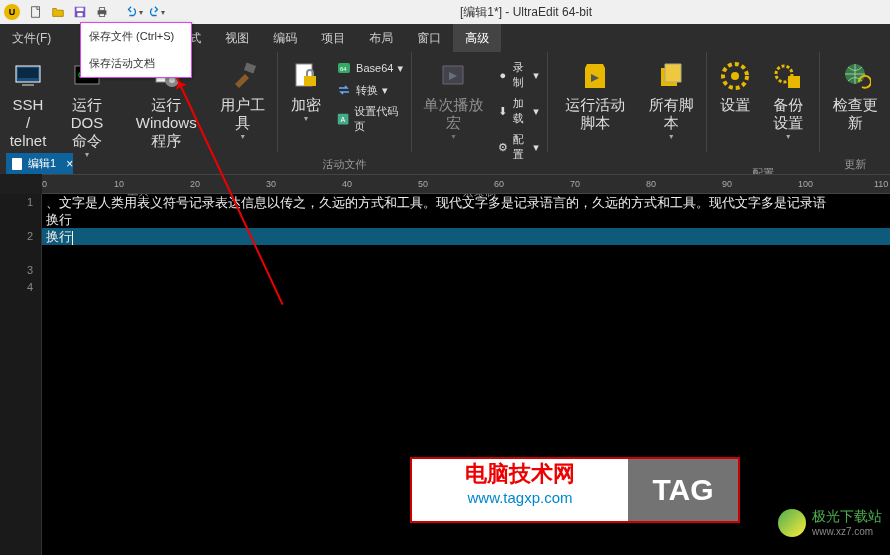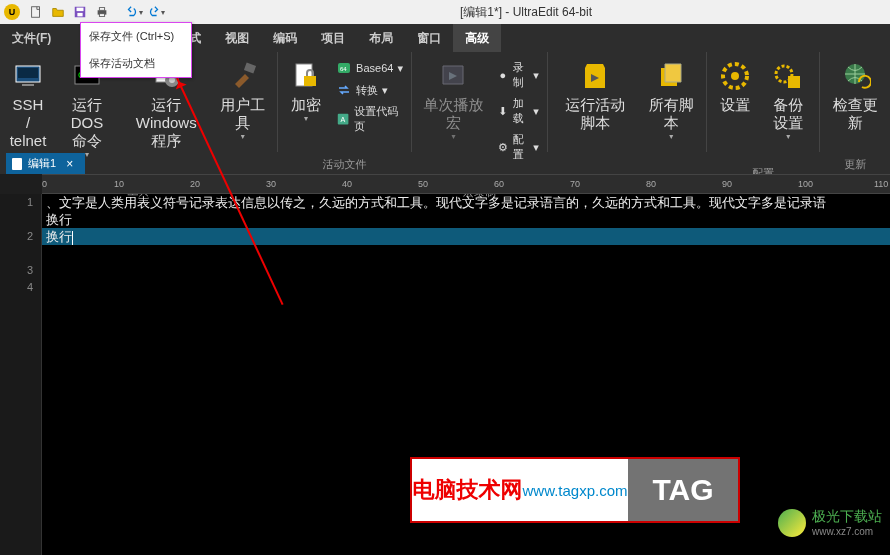--- a/index.html
+++ b/index.html
@@ -5,61 +5,61 @@
 * { margin: 0; padding: 0; box-sizing: border-box; font-family: "Microsoft YaHei", Arial, sans-serif; }
 body { width: 890px; height: 555px; overflow: hidden; background: #1e1e1e; position: relative; }
 
 .titlebar { height: 24px; background: #f0f0f0; display: flex; align-items: center; padding: 0 4px; }
 .titlebar .app-icon { width: 16px; height: 16px; background: #e8b800; border-radius: 50%; margin-right: 6px; display: flex; align-items: center; justify-content: center; font-size: 9px; font-weight: bold; color: #000; }
 .qat { display: flex; gap: 2px; }
 .qat-btn { width: 20px; height: 20px; display: flex; align-items: center; justify-content: center; cursor: pointer; }
 .qat-btn svg { width: 14px; height: 14px; }
 .titlebar .title { flex: 1; text-align: center; font-size: 12px; color: #333; }
 
-.menubar { height: 28px; background: #2d2d2d; display: flex; align-items: stretch; position: relative; font-weight: bold; }
+.menubar { height: 28px; background: #2d2d2d; display: flex; align-items: stretch; position: relative; }
 .menubar-item { padding: 0 12px; display: flex; align-items: center; font-size: 12px; color: #ccc; cursor: pointer; }
 .menubar-item.active { background: #444; color: #fff; }
 .menubar-gap { width: 114px; }
 
 .dropdown { position: absolute; left: 80px; top: 22px; width: 112px; background: #fff; border: 1px solid #d946ef; z-index: 100; box-shadow: 1px 1px 3px rgba(0,0,0,.3); }
 .dropdown-item { padding: 6px 8px; font-size: 11px; color: #333; cursor: pointer; }
 
 .ribbon { height: 100px; background: #2d2d2d; display: flex; align-items: stretch; }
 .ribbon-group { display: flex; flex-direction: column; border-right: 1px solid #444; padding: 4px 4px 0 4px; }
 .ribbon-group-content { flex: 1; display: flex; align-items: flex-start; gap: 2px; }
 .ribbon-group-label { text-align: center; font-size: 11px; color: #999; padding: 2px 0 4px 0; margin-top: 19px; }
 .ribbon-btn { display: flex; flex-direction: column; align-items: center; justify-content: flex-start; padding: 4px 6px; cursor: pointer; min-width: 48px; }
 .ribbon-btn .ico { width: 32px; height: 32px; display: flex; align-items: center; justify-content: center; margin-bottom: 4px; }
 .ribbon-btn .lbl { font-size: 15px; color: #ddd; text-align: center; line-height: 1.2; white-space: pre-line; }
 .ribbon-btn .caret { font-size: 8px; color: #aaa; }
 .ribbon-mini { display: flex; align-items: center; gap: 4px; padding: 2px 4px; cursor: pointer; font-size: 11px; color: #ddd; }
 .ribbon-mini .mi { width: 16px; height: 16px; display: flex; align-items: center; justify-content: center; }
 .ribbon-col { display: flex; flex-direction: column; justify-content: space-between; gap: 2px; padding-top: 2px; }
 
 .tabbar { height: 22px; background: #2d2d2d; display: flex; align-items: flex-end; padding-left: 6px; }
-.doc-tab { background: #0e639c; color: #fff; padding: 3px 12px 3px 22px; font-size: 11px; display: flex; align-items: center; gap: 10px; position: relative; cursor: pointer; }
+.doc-tab { background: #0e639c; color: #fff; padding: 3px 0 3px 22px; font-size: 11px; display: flex; align-items: center; gap: 10px; position: relative; cursor: pointer; }
 .doc-tab::before { content: ""; position: absolute; left: 6px; width: 10px; height: 12px; background: #fff; border-radius: 1px; }
 .doc-tab .close { font-size: 12px; cursor: pointer; }
 
 .ruler { height: 20px; background: #2d2d2d; border-top: 1px solid #444; border-bottom: 1px solid #444; position: relative; overflow: hidden; margin-left: 42px; }
 .ruler-tick { position: absolute; top: 4px; font-size: 9px; color: #aaa; }
 
 .editor-area { display: flex; height: calc(100% - 24px - 28px - 100px - 22px - 20px); background: #000; }
 .gutter { width: 42px; background: #1a1a1a; border-right: 1px solid #333; }
 .gutter .ln { height: 17px; font-size: 11px; color: #888; text-align: right; padding-right: 8px; line-height: 17px; }
 .code { flex: 1; font-size: 13px; color: #eee; font-family: Consolas, monospace; position: relative; }
 .code-line { height: 17px; line-height: 17px; padding-left: 4px; white-space: nowrap; overflow: hidden; }
 .code-line.sel { background: #0e5a7a; }
 .cursor { display: inline-block; width: 1px; height: 14px; background: #fff; vertical-align: middle; }
 
 .arrow-line { position: absolute; left: 176px; top: 78px; width: 2px; height: 250px; background: #e00; transform: rotate(-25deg); transform-origin: top; z-index: 50; }
 .arrow-line::before { content: ""; position: absolute; top: -2px; left: -5px; border: 6px solid transparent; border-bottom-color: #e00; }
 
 .watermark1 { position: absolute; left: 410px; bottom: 32px; width: 330px; height: 66px; background: #fff; border: 2px solid #c00; display: flex; z-index: 60; }
-.watermark1 .l { flex: 1; display: flex; flex-direction: row; align-items: center; justify-content: center; }
+.watermark1 .l { flex: 1; display: flex; flex-direction: column; align-items: center; justify-content: flex-start; }
 .watermark1 .l .t1 { font-size: 22px; font-weight: bold; color: #e00; }
 .watermark1 .l .t2 { font-size: 15px; color: #08c; }
 .watermark1 .r { width: 110px; background: #737373; display: flex; align-items: center; justify-content: center; font-size: 30px; font-weight: bold; color: #fff; }
 .watermark2 { position: absolute; right: 8px; bottom: 18px; display: flex; align-items: center; gap: 6px; z-index: 60; font-size: 14px; color: #4caf50; }
 .watermark2 .wicon { width: 28px; height: 28px; border-radius: 50%; background: linear-gradient(135deg,#4caf50,#ffeb3b); }
 .watermark2 .t2 { font-size: 10px; color: #888; display: block; }
 </style>
 </head>
 <body>
 

